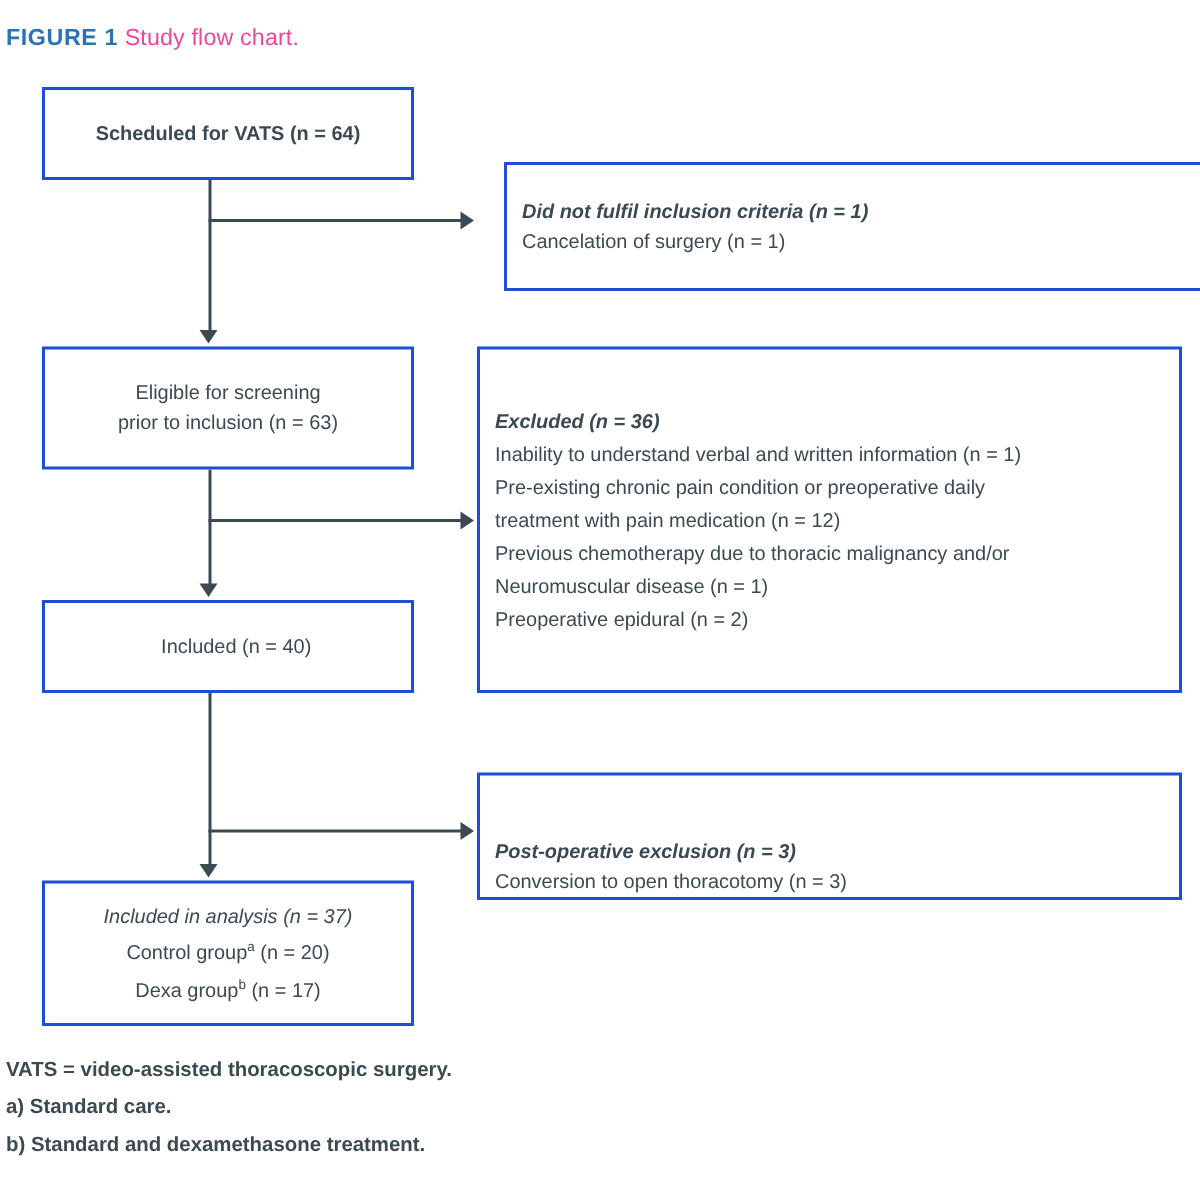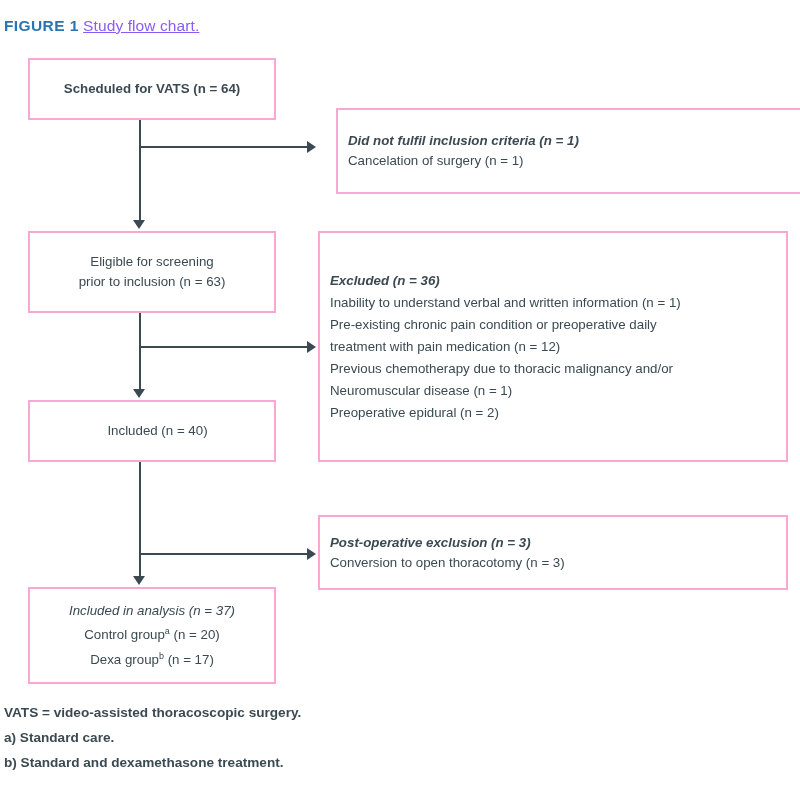--- a/index.html
+++ b/index.html
@@ -28,29 +28,28 @@
     font-size: 15.5px;
     letter-spacing: 0.1px;
     white-space: nowrap;
   }
   .caption .fig-label {
     color: #2a73b4;
     font-weight: bold;
     letter-spacing: 0.4px;
   }
   .caption .fig-text {
-    color: #8b5cf6;
-    text-decoration: underline;
+    color: #ec4899;
   }
 
   
   .box {
     position: absolute;
     box-sizing: border-box;
-    border: 2px solid #f9a8d4;
+    border: 2px solid #1d4ed8;
     background: #ffffff;
     display: flex;
     flex-direction: column;
     justify-content: center;
   }
   .box .line {
     font-size: 13.3px;
     line-height: 20px;
     white-space: nowrap;
   }
@@ -77,21 +76,21 @@
 
   
   #box-scheduled { left: 28px;  top: 58px;  width: 248px; height: 62px; }
   #box-eligible  { left: 28px;  top: 231px; width: 248px; height: 82px; }
   #box-included  { left: 28px;  top: 400px; width: 248px; height: 62px; padding-left: 11px; }
   #box-analysis  { left: 28px;  top: 587px; width: 248px; height: 97px; }
 
   
   #box-excl-1 { left: 318px; top: 108px; width: 470px; height: 86px; margin-left: 18px; }
   #box-excl-2 { left: 318px; top: 231px; width: 470px; height: 231px; }
-  #box-excl-3 { left: 318px; top: 515px; width: 470px; height: 75px; }
+  #box-excl-3 { left: 318px; top: 515px; width: 470px; height: 85px; justify-content: flex-end; }
 
   #box-excl-2 .line { font-size: 13.3px; line-height: 22px; }
 
   
   .vline {
     position: absolute;
     width: 2px;
     background: #3b4a52;
   }
   .hline {

